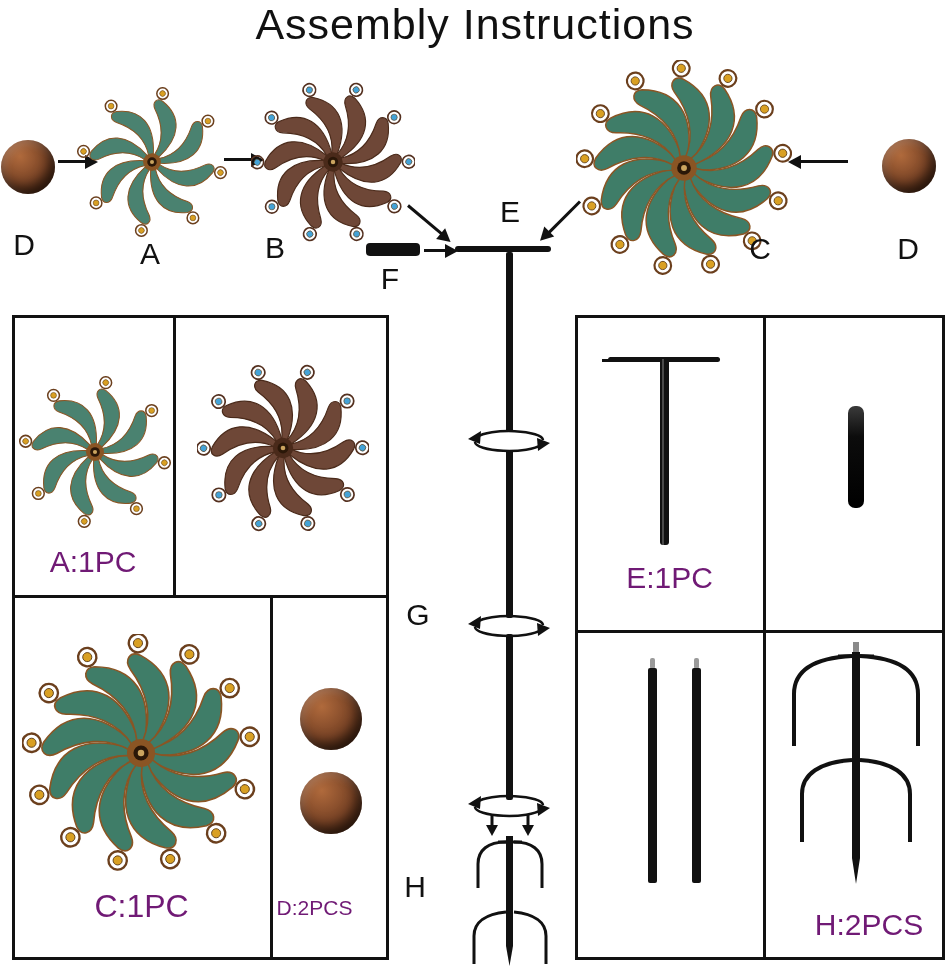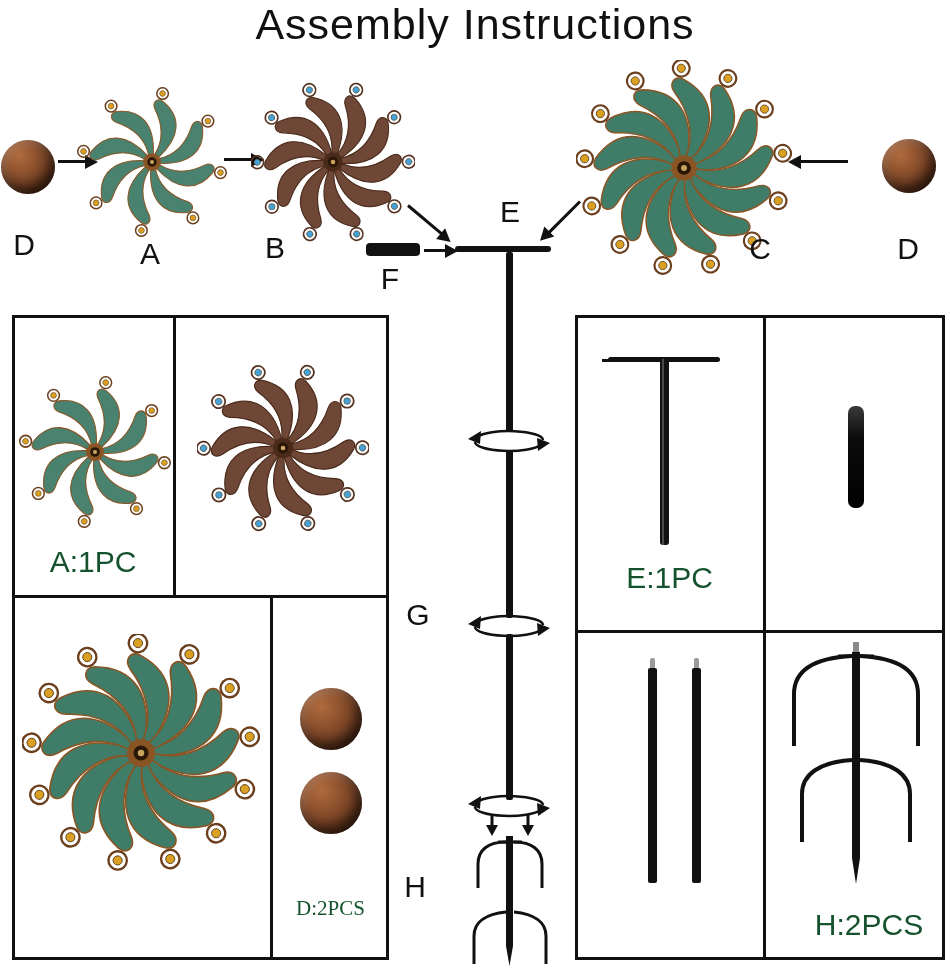--- a/index.html
+++ b/index.html
@@ -2,21 +2,21 @@
 <html><head>
 <meta charset="utf-8">
 <style>
   html,body{margin:0;padding:0;background:#fff;}
   .canvas{position:relative;width:950px;height:972px;background:#fff;overflow:hidden;
           font-family:"Liberation Sans",sans-serif;color:#111;}
   .abs{position:absolute;}
   .title{position:absolute;top:0;left:0;right:0;margin:0;text-align:center;
          font-size:43px;font-weight:500;letter-spacing:1px;color:#111;}
   .lbl{position:absolute;font-size:30px;text-align:center;color:#111;}
-  .plbl{position:absolute;font-size:30px;text-align:center;color:#14532d;}
+  .plbl{position:absolute;font-size:30px;text-align:center;color:#701a75;}
   .plbl.small{font-size:21px;}
   .plbl.big{font-size:32px;}
   .box{position:absolute;border:3px solid #111;box-sizing:border-box;background:#fff;}
   .divider{position:absolute;background:#111;}
   .ball{position:absolute;border-radius:50%;box-shadow:inset -5px -7px 12px rgba(0,0,0,.55), inset 3px 4px 8px rgba(255,255,255,.18);}
   .harrow{position:absolute;height:3px;background:#111;transform-origin:left center;}
   .harrow::after{content:"";position:absolute;right:-12px;top:50%;transform:translateY(-50%);
                  border-left:13px solid #111;border-top:7px solid transparent;border-bottom:7px solid transparent;}
   .harrow.left::after{right:auto;left:-12px;border-left:none;border-right:13px solid #111;}
   .pole{position:absolute;width:7px;background:#111;border-radius:2px;}
@@ -437,21 +437,22 @@
         <circle cx="82" cy="-60" r="4.2" fill="#d9a023" stroke="#5a3a16" stroke-width="0.8"></circle>
       </g>
       <circle r="13" fill="#8a5524"></circle>
       <circle r="7" fill="#2a1708"></circle>
       <circle r="3" fill="#caa45f"></circle>
     </svg>
   <div class="ball" style="left: 300px; top: 688px; width: 62px; height: 62px; background: radial-gradient(circle at 35% 30%, rgb(176, 106, 60) 0%, rgb(122, 68, 38) 52%, rgb(53, 25, 10) 100%);"></div>
   <div class="ball" style="left: 300px; top: 772px; width: 62px; height: 62px; background: radial-gradient(circle at 35% 30%, rgb(176, 106, 60) 0%, rgb(122, 68, 38) 52%, rgb(53, 25, 10) 100%);"></div>
 
   <div class="plbl" style="left:14px;top:545px;width:158px;">A:1PC</div>
-  <div class="plbl small" style="left:273px;top:896px;width:115px;font-family:Liberation Serif, serif;">D:2PCS</div>
+  <div class="plbl big" style="left:14px;top:888px;width:255px;">C:1PC</div>
+  <div class="plbl small" style="left:257px;top:896px;width:115px;">D:2PCS</div>
 
   <div class="box" style="left:575px;top:315px;width:370px;height:645px;"></div>
   <div class="divider" style="left:763px;top:315px;width:3px;height:645px;"></div>
   <div class="divider" style="left:575px;top:630px;width:370px;height:3px;"></div>
 
   <svg class="abs" style="left:600px;top:348px;" width="135" height="205" viewBox="0 0 135 205">
     <rect x="2" y="11" width="14" height="3" fill="#111"></rect>
     <rect x="8" y="9" width="112" height="5" rx="2.5" fill="#111"></rect>
     <rect x="60" y="11" width="9" height="186" rx="3" fill="#111"></rect>
     <rect x="62" y="11" width="2" height="186" fill="#4a4a4a"></rect>

